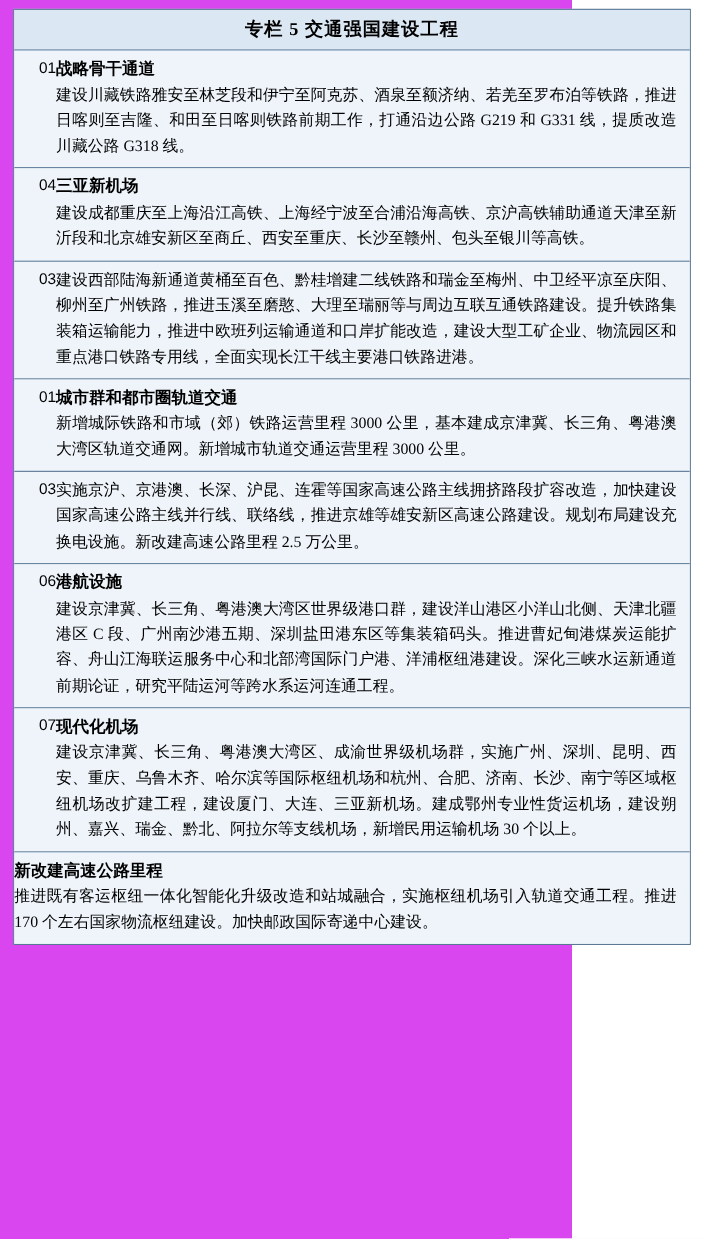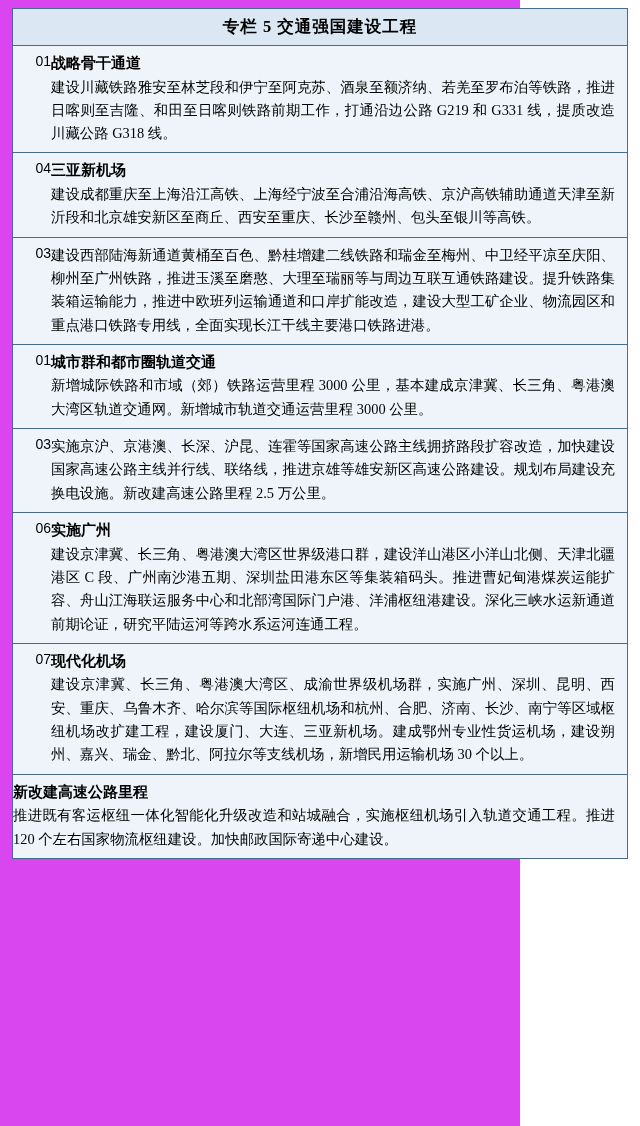--- a/index.html
+++ b/index.html
@@ -119,34 +119,34 @@
     <div class="row">
       <div class="num-cell">03</div>
       <div class="content-cell">
         <div class="item-body">实施京沪、京港澳、长深、沪昆、连霍等国家高速公路主线拥挤路段扩容改造，加快建设国家高速公路主线并行线、联络线，推进京雄等雄安新区高速公路建设。规划布局建设充换电设施。新改建高速公路里程 2.5 万公里。</div>
       </div>
     </div>
 
     <div class="row">
       <div class="num-cell">06</div>
       <div class="content-cell">
-        <div class="item-title">实施广州</div>
+        <div class="item-title">港航设施</div>
         <div class="item-body">建设京津冀、长三角、粤港澳大湾区世界级港口群，建设洋山港区小洋山北侧、天津北疆港区 C 段、广州南沙港五期、深圳盐田港东区等集装箱码头。推进曹妃甸港煤炭运能扩容、舟山江海联运服务中心和北部湾国际门户港、洋浦枢纽港建设。深化三峡水运新通道前期论证，研究平陆运河等跨水系运河连通工程。</div>
       </div>
     </div>
 
     <div class="row">
       <div class="num-cell">07</div>
       <div class="content-cell">
         <div class="item-title">现代化机场</div>
         <div class="item-body">建设京津冀、长三角、粤港澳大湾区、成渝世界级机场群，实施广州、深圳、昆明、西安、重庆、乌鲁木齐、哈尔滨等国际枢纽机场和杭州、合肥、济南、长沙、南宁等区域枢纽机场改扩建工程，建设厦门、大连、三亚新机场。建成鄂州专业性货运机场，建设朔州、嘉兴、瑞金、黔北、阿拉尔等支线机场，新增民用运输机场 30 个以上。</div>
       </div>
     </div>
 
     <div class="row">
       <div class="content-cell">
         <div class="item-title">新改建高速公路里程</div>
-        <div class="item-body">推进既有客运枢纽一体化智能化升级改造和站城融合，实施枢纽机场引入轨道交通工程。推进 120 个左右国家物流枢纽建设。加快邮政国际寄递中心建设。</div>
+        <div class="item-body">推进既有客运枢纽一体化智能化升级改造和站城融合，实施枢纽机场引入轨道交通工程。推进 170 个左右国家物流枢纽建设。加快邮政国际寄递中心建设。</div>
       </div>
     </div>
 
   </div>
 </div>
 
 </body></html>

